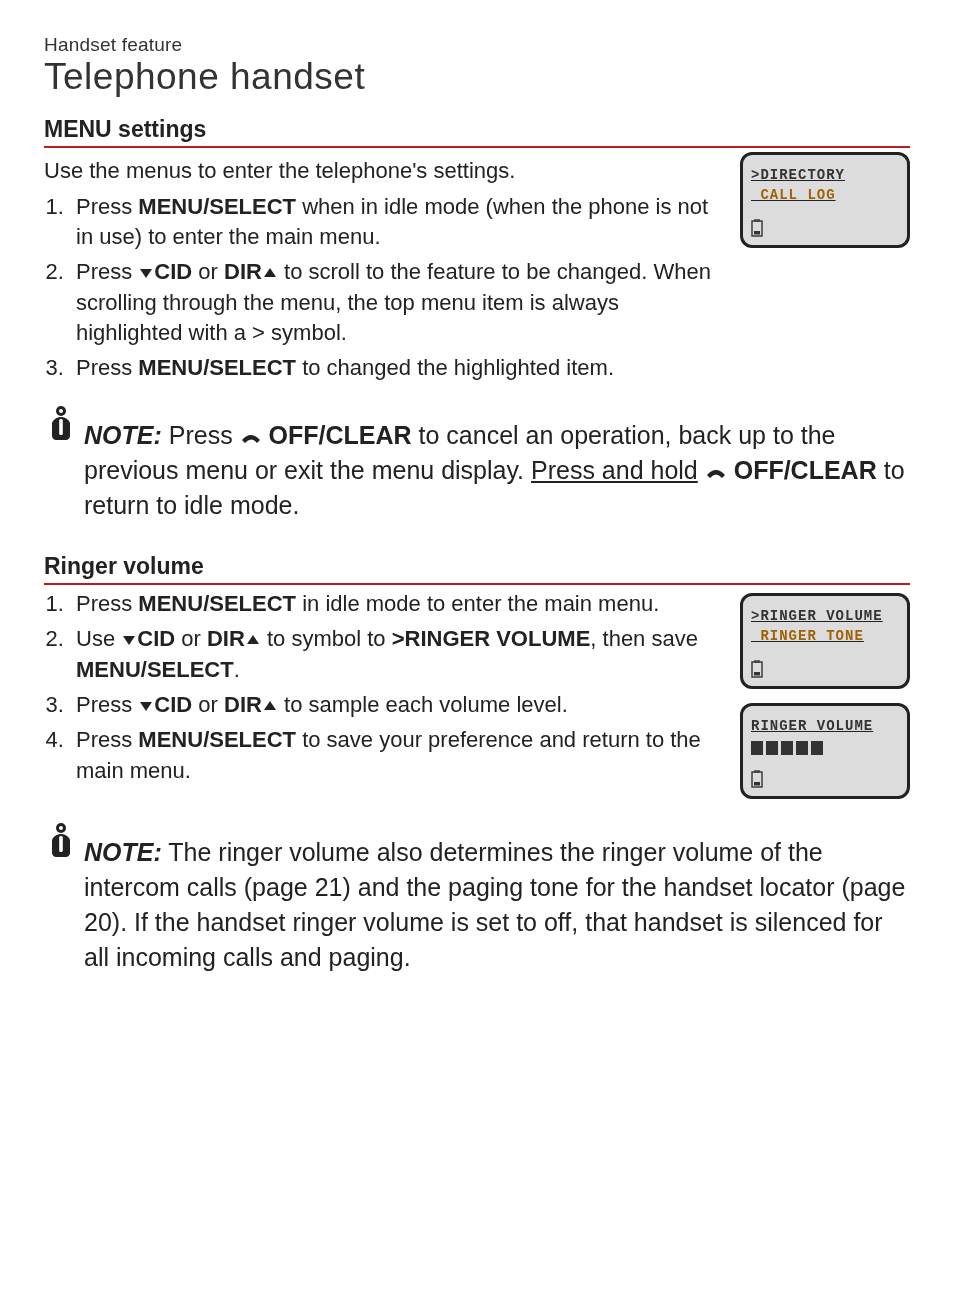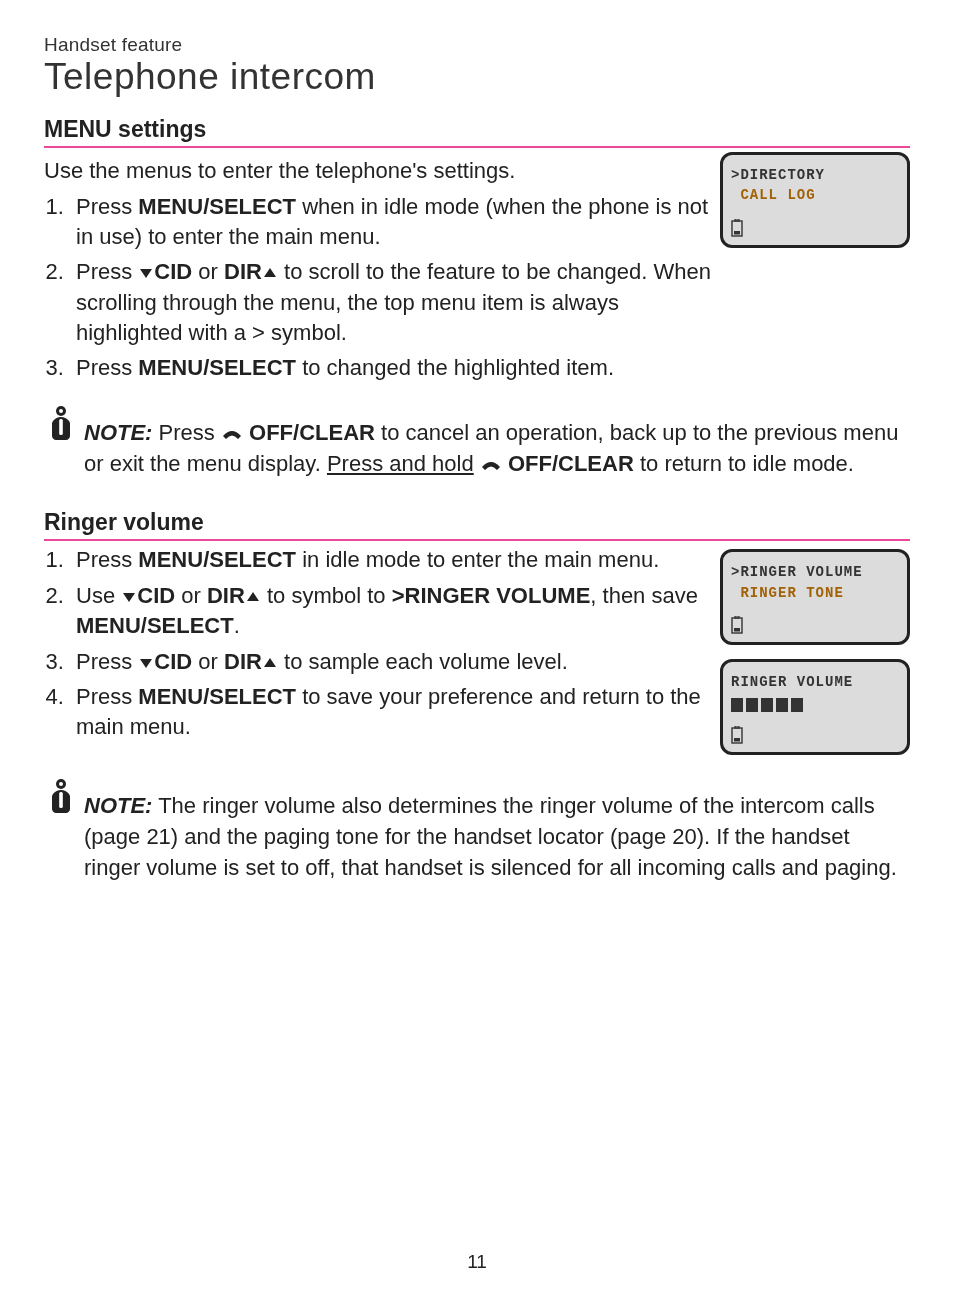--- a/index.html
+++ b/index.html
@@ -30,21 +30,21 @@
     color: #333;
     margin: 0 0 18px 0;
     letter-spacing: 0.5px;
   }
   .section-heading {
     font-size: 23px;
     font-weight: 700;
     color: #222;
     margin: 0 0 4px 0;
     padding-bottom: 3px;
-    border-bottom: 2px solid #ec4899;
+    border-bottom: 2px solid #b91c1c;
   }
   .intro {
     font-size: 22px;
     margin: 8px 0 6px 0;
     line-height: 1.35;
   }
   .steps {
     margin: 0 0 12px 0;
     padding-left: 26px;
     max-width: 680px;
@@ -55,39 +55,40 @@
     margin-bottom: 5px;
     padding-left: 6px;
   }
   .bold { font-weight: 700; }
   .smallcaps {
     font-variant: small-caps;
     font-weight: 700;
   }
   .note-block {
     margin: 22px 0 30px 0;
-    font-size: 22px;
+    font-size: 25px;
     line-height: 1.4;
     padding-left: 40px;
     position: relative;
   }
   .note-block .note-body { margin-left: 0; }
   .note-icon {
     position: absolute;
     left: 0; top: -12px;
     width: 34px; height: 34px;
   }
   .note-label { font-weight: 700; font-style: italic; }
   .underline { text-decoration: underline; }
 
   
   .screens-right {
     float: right;
-    width: 190px;
+    width: 170px;
     margin-left: 0;
+    text-decoration: underline;
   }
   .lcd {
     border: 3px solid #222;
     border-radius: 12px;
     background: #dcdcdc;
     padding: 10px 8px 6px 8px;
     margin-bottom: 14px;
     font-family: "Courier New", monospace;
     font-weight: 700;
     letter-spacing: 1px;
@@ -127,21 +128,21 @@
   .glyph-bell { width:18px; height:22px; vertical-align:-4px; }
 
   .clearfix::after { content:""; display:block; clear:both; }
 </style>
 </head>
 <body>
 
 <div class="page">
 
   <div class="breadcrumb">Handset feature</div>
-  <h1 class="page-title">Telephone intercom</h1>
+  <h1 class="page-title">Telephone handset</h1>
 
   <div class="clearfix">
     <div class="screens-right" style="margin-top:36px;">
       <div class="lcd">
         <div class="lcd-line">&gt;DIRECTORY</div>
         <div class="lcd-line faded"> CALL LOG</div>
         <svg class="batt-icon" viewBox="0 0 12 18">
           <rect x="4" y="0" width="4" height="2" fill="none" stroke="#333" stroke-width="1.2"></rect>
           <rect x="1" y="2" width="10" height="15" fill="none" stroke="#333" stroke-width="1.4"></rect>
           <rect x="3" y="12" width="6" height="3.5" fill="#333"></rect>
@@ -240,14 +241,13 @@
       <circle cx="17" cy="5" r="5" fill="#222"></circle>
       <path d="M17 11 C10 11 8 17 8 17 L8 30 C8 32 10 34 12 34 L22 34 C24 34 26 32 26 30 L26 17 C26 17 24 11 17 11 Z" fill="#222"></path>
       <rect x="15.2" y="13" width="3.6" height="16" rx="1.5" fill="#fff"></rect>
       <circle cx="17" cy="5" r="2" fill="#fff"></circle>
     </svg>
     <div class="note-body">
       <span class="note-label">NOTE:</span><span> The ringer volume also determines the ringer volume of the intercom calls (page 21) and the paging tone for the handset locator (page 20). If the handset ringer volume is set to off, that handset is silenced for all incoming calls and paging.</span>
     </div>
   </div>
 
-  <div class="page-num">11</div>
 </div>
 
 </body></html>

